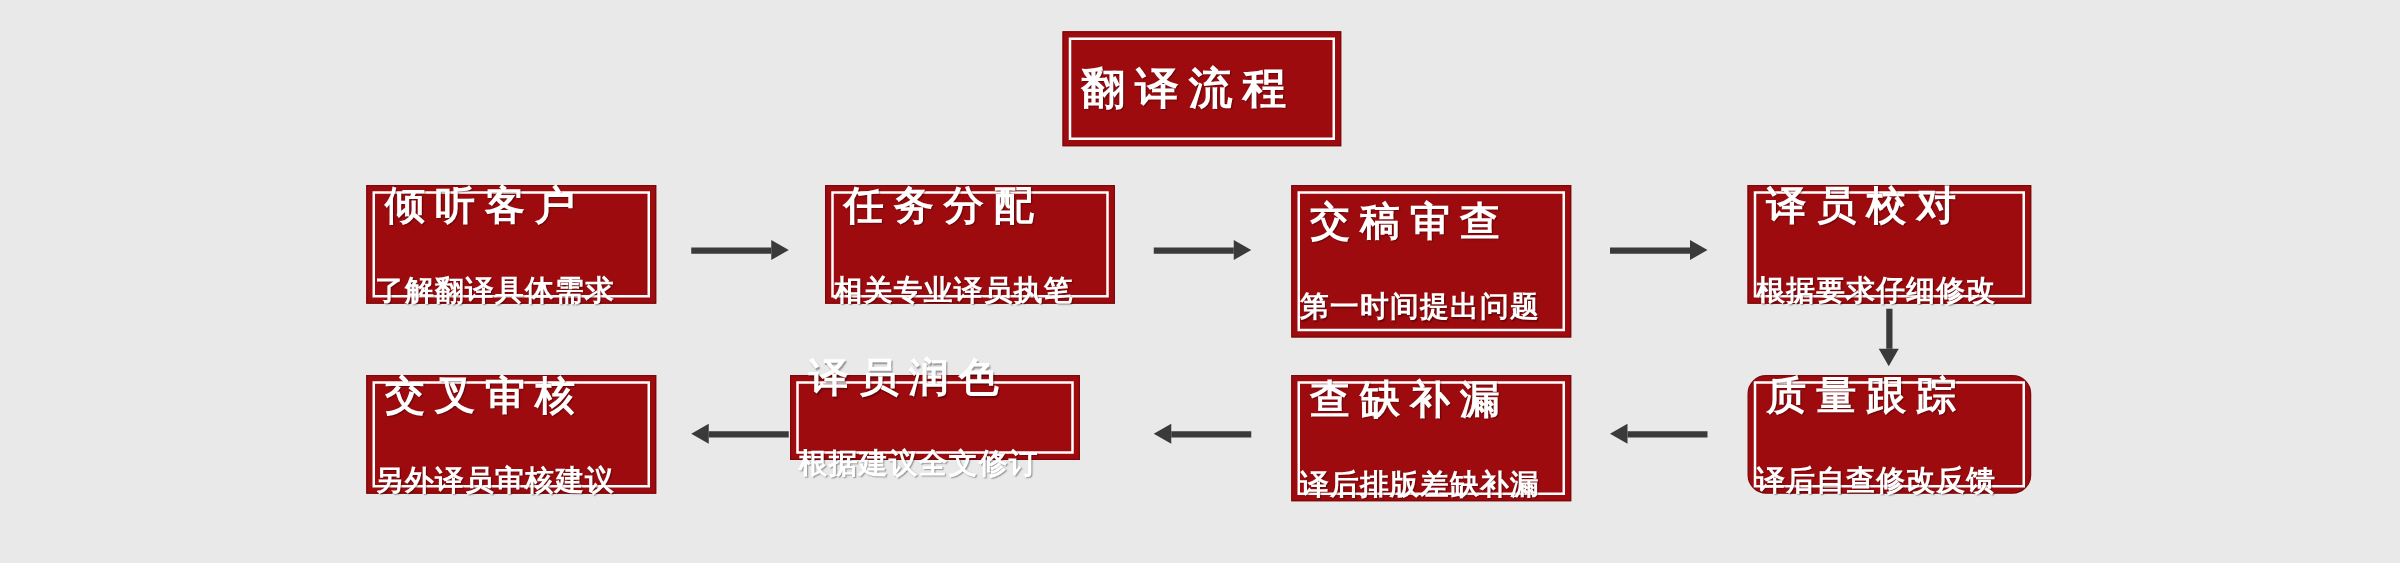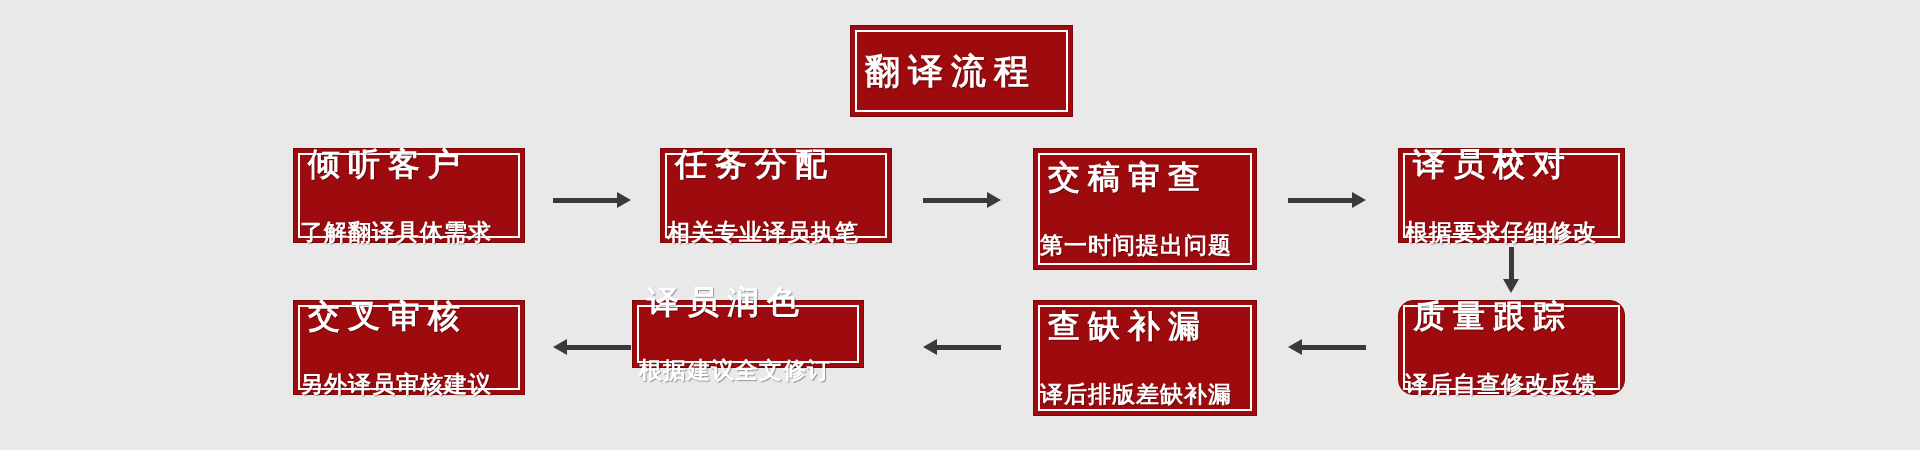--- a/index.html
+++ b/index.html
@@ -125,21 +125,21 @@
     </div>
   </div>
 
   <div class="node" style="left:632px;top:300px;width:232px;height:68px;">
     <div class="inner">
       <div class="t">译员润色</div>
       <div class="s">根据建议全文修订</div>
     </div>
   </div>
 
-  <div class="node" style="left:1033px;top:300px;width:224px;height:116px;">
+  <div class="node" style="left:1033px;top:300px;width:224px;height:101px;">
     <div class="inner">
       <div class="t">查缺补漏</div>
       <div class="s">译后排版差缺补漏</div>
     </div>
   </div>
 
   <div class="node" style="left:1398px;top:300px;width:227px;height:95px;border-radius:15px;">
     <div class="inner">
       <div class="t">质量跟踪</div>
       <div class="s">译后自查修改反馈</div>

